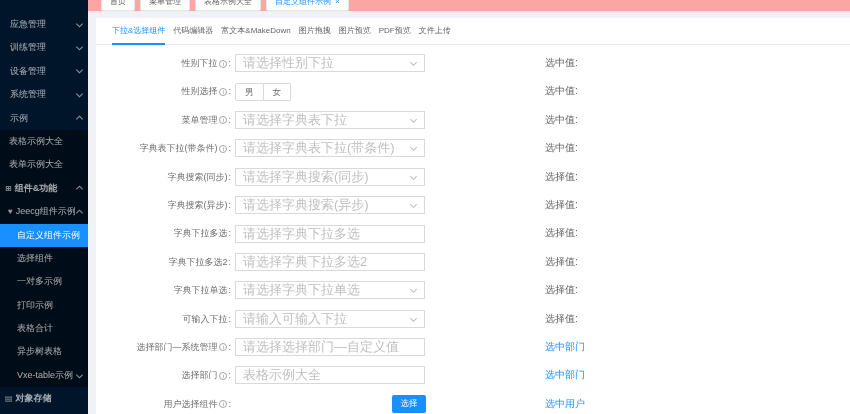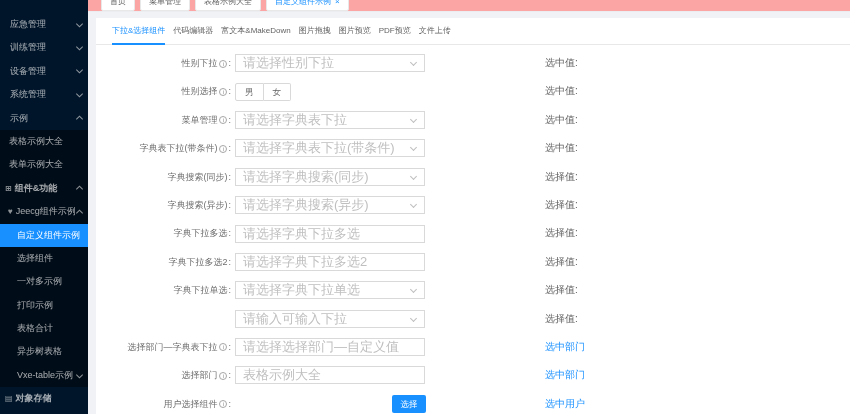--- a/index.html
+++ b/index.html
@@ -64,21 +64,21 @@
     border-right: 1px solid #bfbfbf; border-bottom: 1px solid #bfbfbf;
     transform: rotate(45deg); }
   .f-radio { position: absolute; left: 139px; top: 5.2px; height: 18px; display: flex; }
   .f-radio .opt { height: 18px; line-height: 16px; padding: 0 9px; font-size: 8.5px;
     color: rgba(0,0,0,0.65); background: #fff; border: 1px solid #d9d9d9; cursor: pointer; }
   .f-radio .opt:first-child { border-radius: 2px 0 0 2px; }
   .f-radio .opt:last-child { border-radius: 0 2px 2px 0; border-left: none; }
   .f-btn { position: absolute; left: 296px; top: 5.2px; width: 34px; height: 18px;
     background: #1890ff; color: #fff; border: none; border-radius: 2px;
     font-size: 8.5px; line-height: 18px; text-align: center; cursor: pointer;
-    font-family: Liberation Serif, serif; }
+    font-family: Liberation Mono, monospace; }
   .f-right { position: absolute; left: 449px; top: 0; height: 28.4px; line-height: 28.4px;
     font-size: 10px; color: rgba(0,0,0,0.65); white-space: nowrap; }
   .f-right.blue { color: #1890ff; }
 </style>
 </head>
 <body>
 
 <div class="sidebar">
   <div class="menu" id="sidebar-menu">
       <div class="menu-item lvl1"><span>应急管理</span><span class="chev down"></span></div>
@@ -163,25 +163,26 @@
         <span class="f-label"><span>字典下拉多选2</span><span class="f-colon">:</span></span>
         <div class="f-box"><span>请选择字典下拉多选2</span></div>
         <span class="f-right">选择值:</span>
       </div>
       <div class="frow">
         <span class="f-label"><span>字典下拉单选</span><span class="f-colon">:</span></span>
         <div class="f-box"><span>请选择字典下拉单选</span><span class="sel-arrow"></span></div>
         <span class="f-right">选择值:</span>
       </div>
       <div class="frow">
+        <span class="f-label"><span>可输入下拉</span><span class="f-colon">:</span></span>
         <div class="f-box"><span>请输入可输入下拉</span><span class="sel-arrow"></span></div>
         <span class="f-right">选择值:</span>
       </div>
       <div class="frow">
-        <span class="f-label"><span>选择部门—字典表下拉</span><span class="f-info">i</span><span class="f-colon">:</span></span>
+        <span class="f-label"><span>选择部门—系统管理</span><span class="f-info">i</span><span class="f-colon">:</span></span>
         <div class="f-box"><span>请选择选择部门—自定义值</span></div>
         <span class="f-right blue">选中部门</span>
       </div>
       <div class="frow">
         <span class="f-label"><span>选择部门</span><span class="f-info">i</span><span class="f-colon">:</span></span>
         <div class="f-box"><span>表格示例大全</span></div>
         <span class="f-right blue">选中部门</span>
       </div>
       <div class="frow">
         <span class="f-label"><span>用户选择组件</span><span class="f-info">i</span><span class="f-colon">:</span></span>

